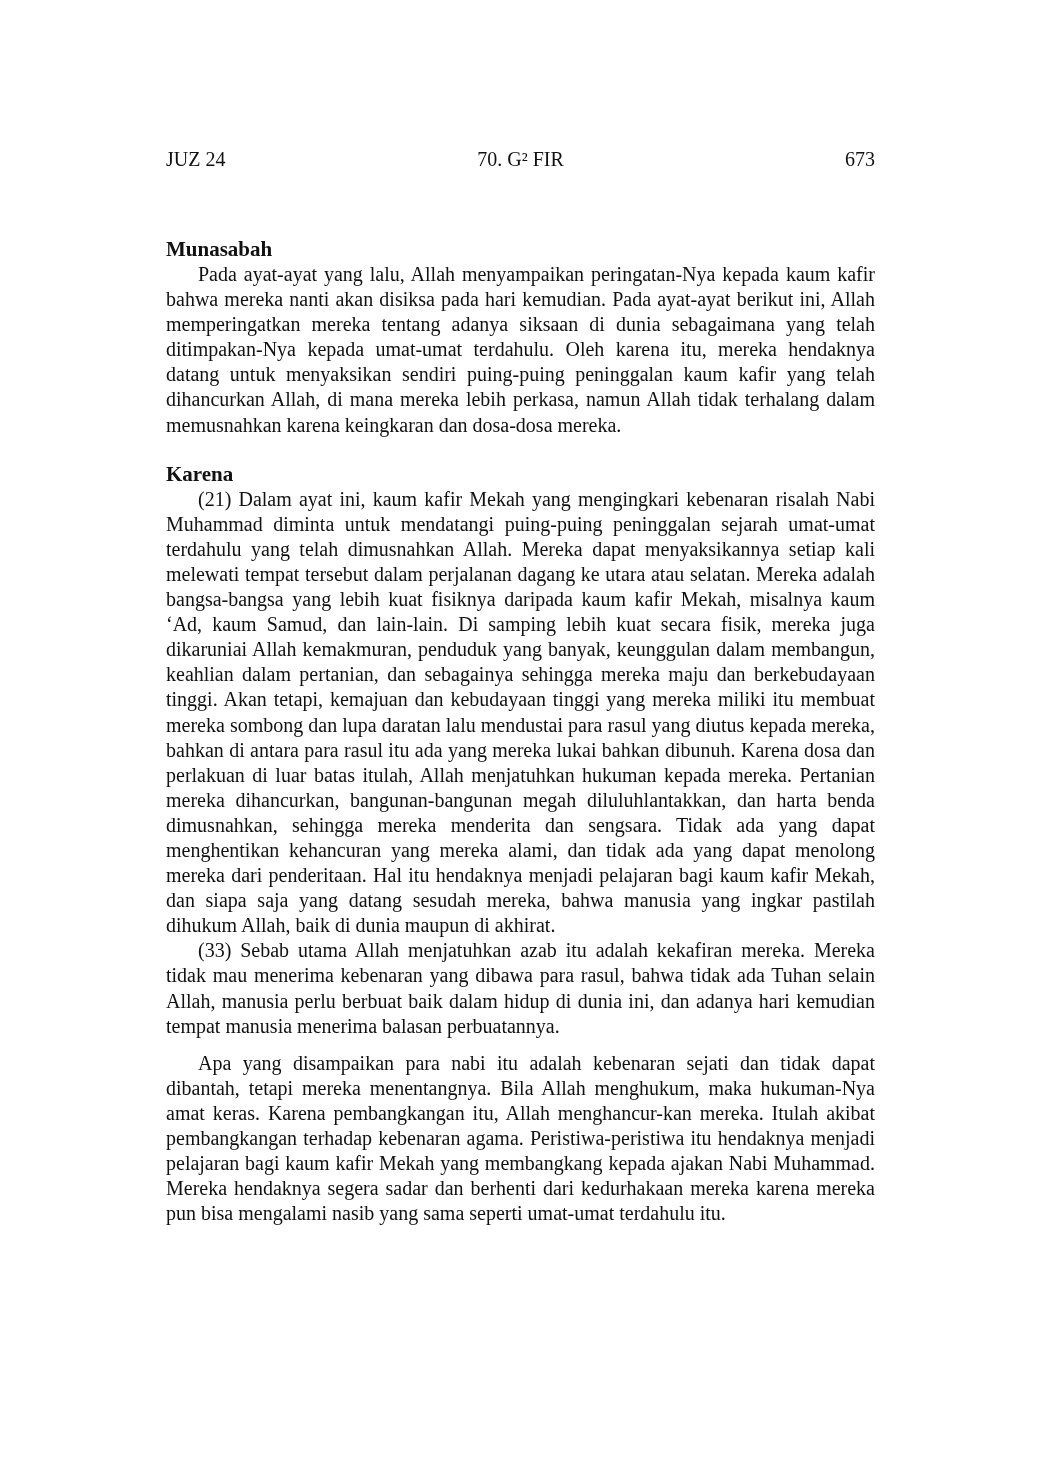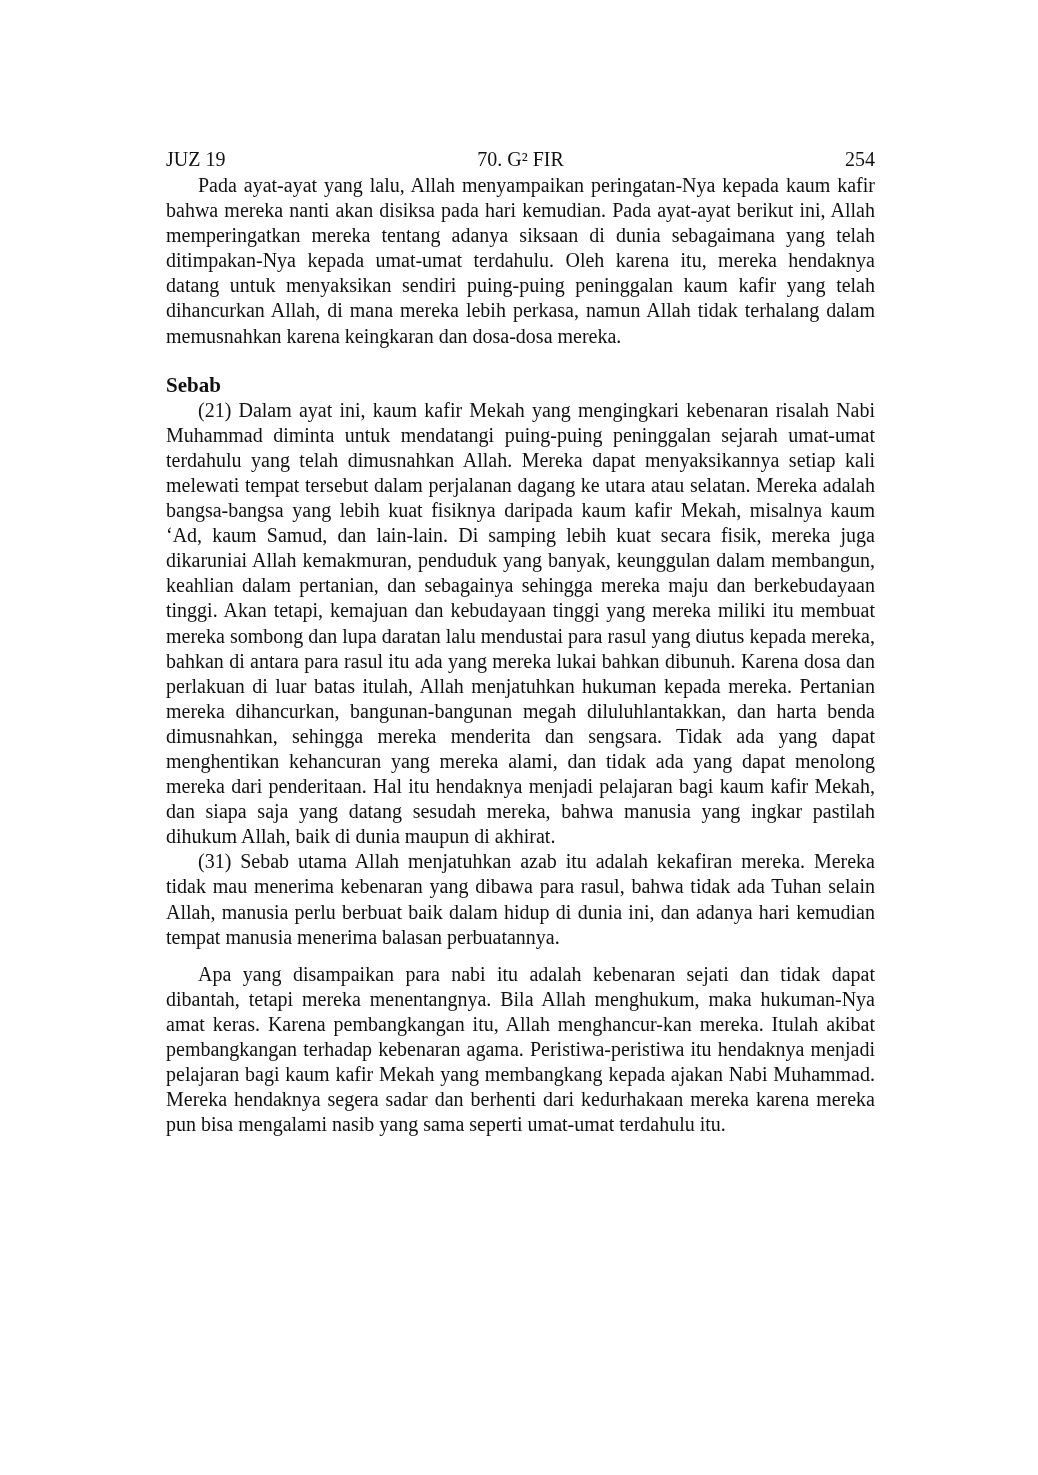--- a/index.html
+++ b/index.html
@@ -47,29 +47,30 @@
       hyphens: none;
     }
     p.para.spaced { margin-top: 12px; }
   </style>
 </head>
 <body>
 
 <div class="page">
 
   <div class="running-header">
-    <span class="left">JUZ 19</span>
+    <span class="left">JUZ 24</span>
     <span class="center">70. G² FIR</span>
-    <span class="right">254</span>
+    <span class="right">673</span>
   </div>
 
   <section>
+    <h2 class="section-heading munasabah-heading">Munasabah</h2>
     <p class="para">Pada ayat-ayat yang lalu, Allah menyampaikan peringatan-Nya kepada kaum kafir bahwa mereka nanti akan disiksa pada hari kemudian. Pada ayat-ayat berikut ini, Allah memperingatkan mereka tentang adanya siksaan di dunia sebagaimana yang telah ditimpakan-Nya kepada umat-umat terdahulu. Oleh karena itu, mereka hendaknya datang untuk menyaksikan sendiri puing-puing peninggalan kaum kafir yang telah dihancurkan Allah, di mana mereka lebih perkasa, namun Allah tidak terhalang dalam memusnahkan karena keingkaran dan dosa-dosa mereka.</p>
   </section>
 
   <section>
-    <h2 class="section-heading tafsir-heading">Sebab</h2>
+    <h2 class="section-heading tafsir-heading">Karena</h2>
     <p class="para">(21) Dalam ayat ini, kaum kafir Mekah yang mengingkari kebenaran risalah Nabi Muhammad diminta untuk mendatangi puing-puing peninggalan sejarah umat-umat terdahulu yang telah dimusnahkan Allah. Mereka dapat menyaksikannya setiap kali melewati tempat tersebut dalam perjalanan dagang ke utara atau selatan. Mereka adalah bangsa-bangsa yang lebih kuat fisiknya daripada kaum kafir Mekah, misalnya kaum ‘Ad, kaum Samud, dan lain-lain. Di samping lebih kuat secara fisik, mereka juga dikaruniai Allah kemakmuran, penduduk yang banyak, keunggulan dalam membangun, keahlian dalam pertanian, dan sebagainya sehingga mereka maju dan berkebudayaan tinggi. Akan tetapi, kemajuan dan kebudayaan tinggi yang mereka miliki itu membuat mereka sombong dan lupa daratan lalu mendustai para rasul yang diutus kepada mereka, bahkan di antara para rasul itu ada yang mereka lukai bahkan dibunuh. Karena dosa dan perlakuan di luar batas itulah, Allah menjatuhkan hukuman kepada mereka. Pertanian mereka dihancurkan, bangunan-bangunan megah diluluhlantakkan, dan harta benda dimusnahkan, sehingga mereka menderita dan sengsara. Tidak ada yang dapat menghentikan kehancuran yang mereka alami, dan tidak ada yang dapat menolong mereka dari penderitaan. Hal itu hendaknya menjadi pelajaran bagi kaum kafir Mekah, dan siapa saja yang datang sesudah mereka, bahwa manusia yang ingkar pastilah dihukum Allah, baik di dunia maupun di akhirat.</p>
-    <p class="para">(31) Sebab utama Allah menjatuhkan azab itu adalah kekafiran mereka. Mereka tidak mau menerima kebenaran yang dibawa para rasul, bahwa tidak ada Tuhan selain Allah, manusia perlu berbuat baik dalam hidup di dunia ini, dan adanya hari kemudian tempat manusia menerima balasan perbuatannya.</p>
+    <p class="para">(33) Sebab utama Allah menjatuhkan azab itu adalah kekafiran mereka. Mereka tidak mau menerima kebenaran yang dibawa para rasul, bahwa tidak ada Tuhan selain Allah, manusia perlu berbuat baik dalam hidup di dunia ini, dan adanya hari kemudian tempat manusia menerima balasan perbuatannya.</p>
     <p class="para spaced">Apa yang disampaikan para nabi itu adalah kebenaran sejati dan tidak dapat dibantah, tetapi mereka menentangnya. Bila Allah menghukum, maka hukuman-Nya amat keras. Karena pembangkangan itu, Allah menghancur-kan mereka. Itulah akibat pembangkangan terhadap kebenaran agama. Peristiwa-peristiwa itu hendaknya menjadi pelajaran bagi kaum kafir Mekah yang membangkang kepada ajakan Nabi Muhammad. Mereka hendaknya segera sadar dan berhenti dari kedurhakaan mereka karena mereka pun bisa mengalami nasib yang sama seperti umat-umat terdahulu itu.</p>
   </section>
 
 </div>
 
 </body></html>

